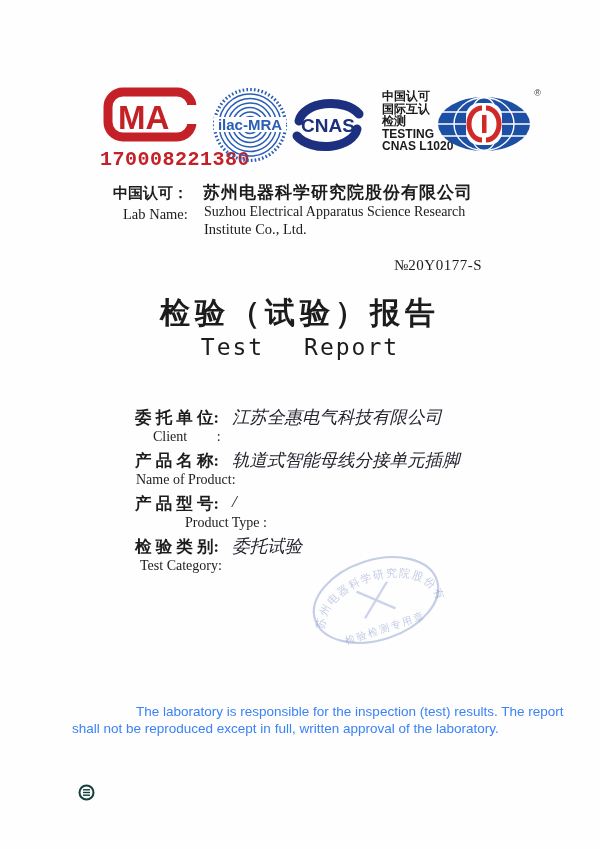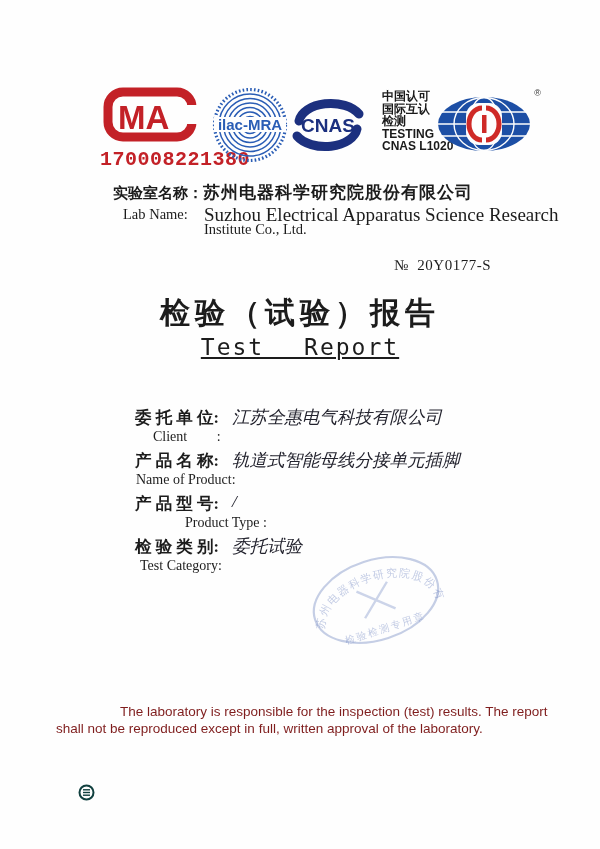--- a/index.html
+++ b/index.html
@@ -18,49 +18,49 @@
     font-weight:bold;font-size:12px;line-height:12.6px;color:#1a1a1a;white-space:nowrap;}
   .globe{position:absolute;left:436px;top:94px;}
   .globe .reg{position:absolute;right:-8px;top:-6px;font-size:9px;color:#333;
     font-family:"Liberation Sans",sans-serif;}
   
   .lab-label-zh{position:absolute;left:113px;top:184px;font-family:"Liberation Sans",sans-serif;
     font-weight:bold;font-size:15px;}
   .lab-name-zh{position:absolute;left:203px;top:181px;font-family:"Liberation Sans",sans-serif;
     font-weight:bold;font-size:17px;letter-spacing:1px;}
   .lab-label-en{position:absolute;left:123px;top:206px;font-size:14.5px;}
-  .lab-name-en1{position:absolute;left:204px;top:204px;font-size:19px;}
+  .lab-name-en1{position:absolute;left:204px;top:204px;font-size:14px;}
   .lab-name-en2{position:absolute;left:204px;top:221px;font-size:14.5px;}
   
   .report-no{position:absolute;left:394px;top:257px;font-size:15px;}
-  .report-no .val{margin-left:9px;letter-spacing:.5px;}
+  .report-no .val{letter-spacing:.5px;}
   
   .title-zh{position:absolute;left:0;top:293px;width:600px;text-align:center;
     font-family:"Liberation Sans",sans-serif;font-weight:bold;font-size:30px;letter-spacing:5px;}
   .title-en{position:absolute;left:0;top:334px;width:600px;text-align:center;
-    font-family:"DejaVu Sans Mono",monospace;font-size:23px;letter-spacing:2px;word-spacing:24px;text-decoration:underline;}
+    font-family:"DejaVu Sans Mono",monospace;font-size:23px;letter-spacing:2px;word-spacing:24px;}
   
   .fgroup{position:absolute;left:135px;width:430px;height:46px;}
   .g1{top:407px}.g2{top:450px}.g3{top:493px}.g4{top:536px}
   .lz{position:absolute;left:0;top:0;width:97px;font-size:16.5px;font-weight:600;
     font-family:"Liberation Serif",serif;white-space:nowrap;}
   .lv{position:absolute;left:97px;top:-2px;font-size:17.5px;font-style:italic;
     font-family:"Liberation Serif",serif;color:#23232e;white-space:nowrap;}
   .le{position:absolute;top:22px;font-size:14px;white-space:nowrap;}
   .g1 .le{left:18px;word-spacing:26px;}
   .g2 .le{left:1px;}
   .g3 .le{left:23px;margin-left:27px;}
   .g4 .le{left:5px;}
   
   .stamp{position:absolute;left:288px;top:540px;opacity:.9;}
   
   .disc-zh{position:absolute;left:64px;top:650px;width:478px;font-size:14.5px;
     font-style:italic;line-height:25px;text-indent:62px;color:#22222c;letter-spacing:.3px;}
-  .disc-en{position:absolute;left:56px;top:704px;width:494px;font-size:13.5px;
-    font-family:"Liberation Sans",sans-serif;line-height:16.5px;text-indent:64px;color:#7f1d1d;}
+  .disc-en{position:absolute;left:72px;top:704px;width:494px;font-size:13.5px;
+    font-family:"Liberation Sans",sans-serif;line-height:16.5px;text-indent:64px;color:#3b82f6;}
   
   .punch{position:absolute;left:78px;top:784px;}
 </style>
 </head>
 <body>
 
 <div class="page">
 
   <div class="cma">
     <svg width="96" height="57" viewBox="0 0 96 57">
@@ -113,21 +113,21 @@
       <rect x="30" y="9" width="36" height="42" rx="13" fill="#fefefe"></rect>
       <g fill="none" stroke="#cf2a27" stroke-width="5">
         <path d="M46,14 A13,16 0 1 0 46,46"></path>
         <path d="M50,14 A13,16 0 1 1 50,46"></path>
       </g>
       <rect x="46" y="21" width="4.5" height="18" fill="#cf2a27"></rect>
     </svg>
     <span class="reg">®</span>
   </div>
 
-  <span class="lab-label-zh">实验室名称：</span>
+  <span class="lab-label-zh">中国认可：</span>
   <span class="lab-name-zh">苏州电器科学研究院股份有限公司</span>
   <span class="lab-label-en">Lab Name:</span>
   <span class="lab-name-en1">Suzhou Electrical Apparatus Science Research</span>
   <span class="lab-name-en2">Institute Co., Ltd.</span>
 
   <div class="report-no">
     <span>№</span><span class="val">20Y0177-S</span>
   </div>
 
   <div class="title-zh">检验（试验）报告</div>

